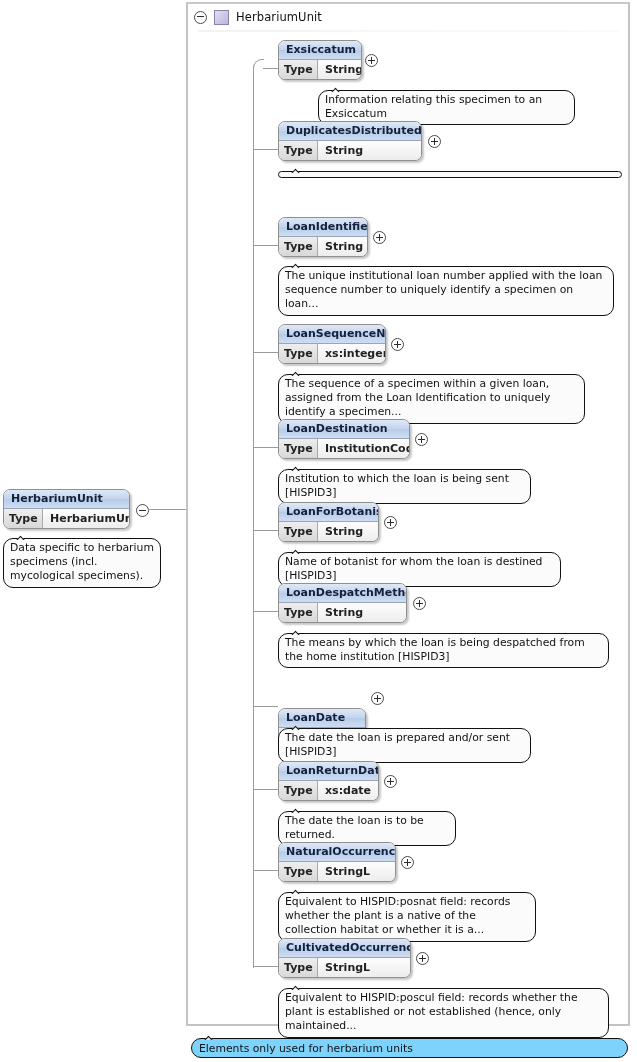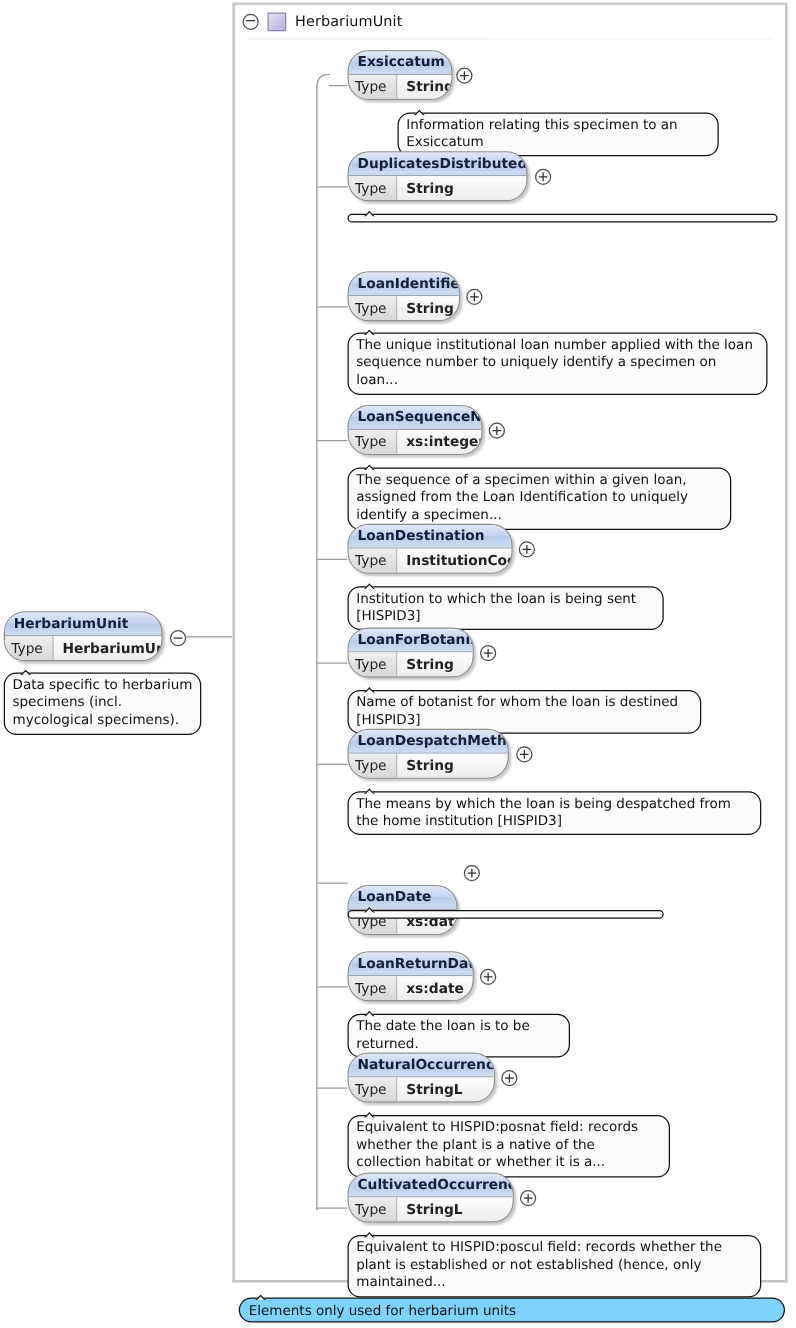--- a/index.html
+++ b/index.html
@@ -102,21 +102,21 @@
     border-left: 1px solid #9a9a9a;
     border-top: 1px solid #9a9a9a;
     border-top-left-radius: 9px;
   }
 
   
   .node {
     position: absolute;
     width: var(--w, 86px);
     border: 1px solid #8f8f8f;
-    border-radius: 17px;
+    border-radius: 7px;
     background: #fafafa;
     box-shadow: 2px 2px 2px rgba(0,0,0,.22);
     overflow: hidden;
     box-sizing: border-box;
   }
   .node-title {
     height: 18px;
     line-height: 18px;
     padding: 0 7px;
     font-size: 11px;
@@ -132,21 +132,21 @@
     align-items: stretch;
     font-size: 11px;
   }
   .node-typelabel {
     width: 39px;
     flex: 0 0 auto;
     background: linear-gradient(to bottom,#eeeeee,#d8d8d8);
     border-right: 1px solid #a9a9a9;
     line-height: 19px;
     padding-left: 5px;
-    font-weight: 400;
+    font-weight: 700;
     color: #222;
     box-sizing: border-box;
   }
   .node-typevalue {
     flex: 1 1 auto;
     background: linear-gradient(to bottom,#fdfdfd,#ededed);
     line-height: 19px;
     padding-left: 7px;
     font-weight: 600;
     color: #222;
@@ -407,20 +407,21 @@
 <div class="node" style="left:278px; top:708px; --w:88px;">
   <div class="node-title">LoanDate</div>
   <div class="node-typerow">
     <div class="node-typelabel">Type</div>
     <div class="node-typevalue">xs:date</div>
   </div>
 </div>
 <span class="circle-toggle plus node-plus" style="left:371px; top:692px;"></span>
 <div class="bubble" style="left:278px; top:728px; width:253px;">
   <span class="tail"></span>
+  <span>The date the loan is prepared and/or sent [HISPID3]</span>
 </div>
 
 <div class="node" style="left:278px; top:761px; --w:101px;">
   <div class="node-title">LoanReturnDate</div>
   <div class="node-typerow">
     <div class="node-typelabel">Type</div>
     <div class="node-typevalue">xs:date</div>
   </div>
 </div>
 <span class="circle-toggle plus node-plus" style="left:384px; top:775px;"></span>

